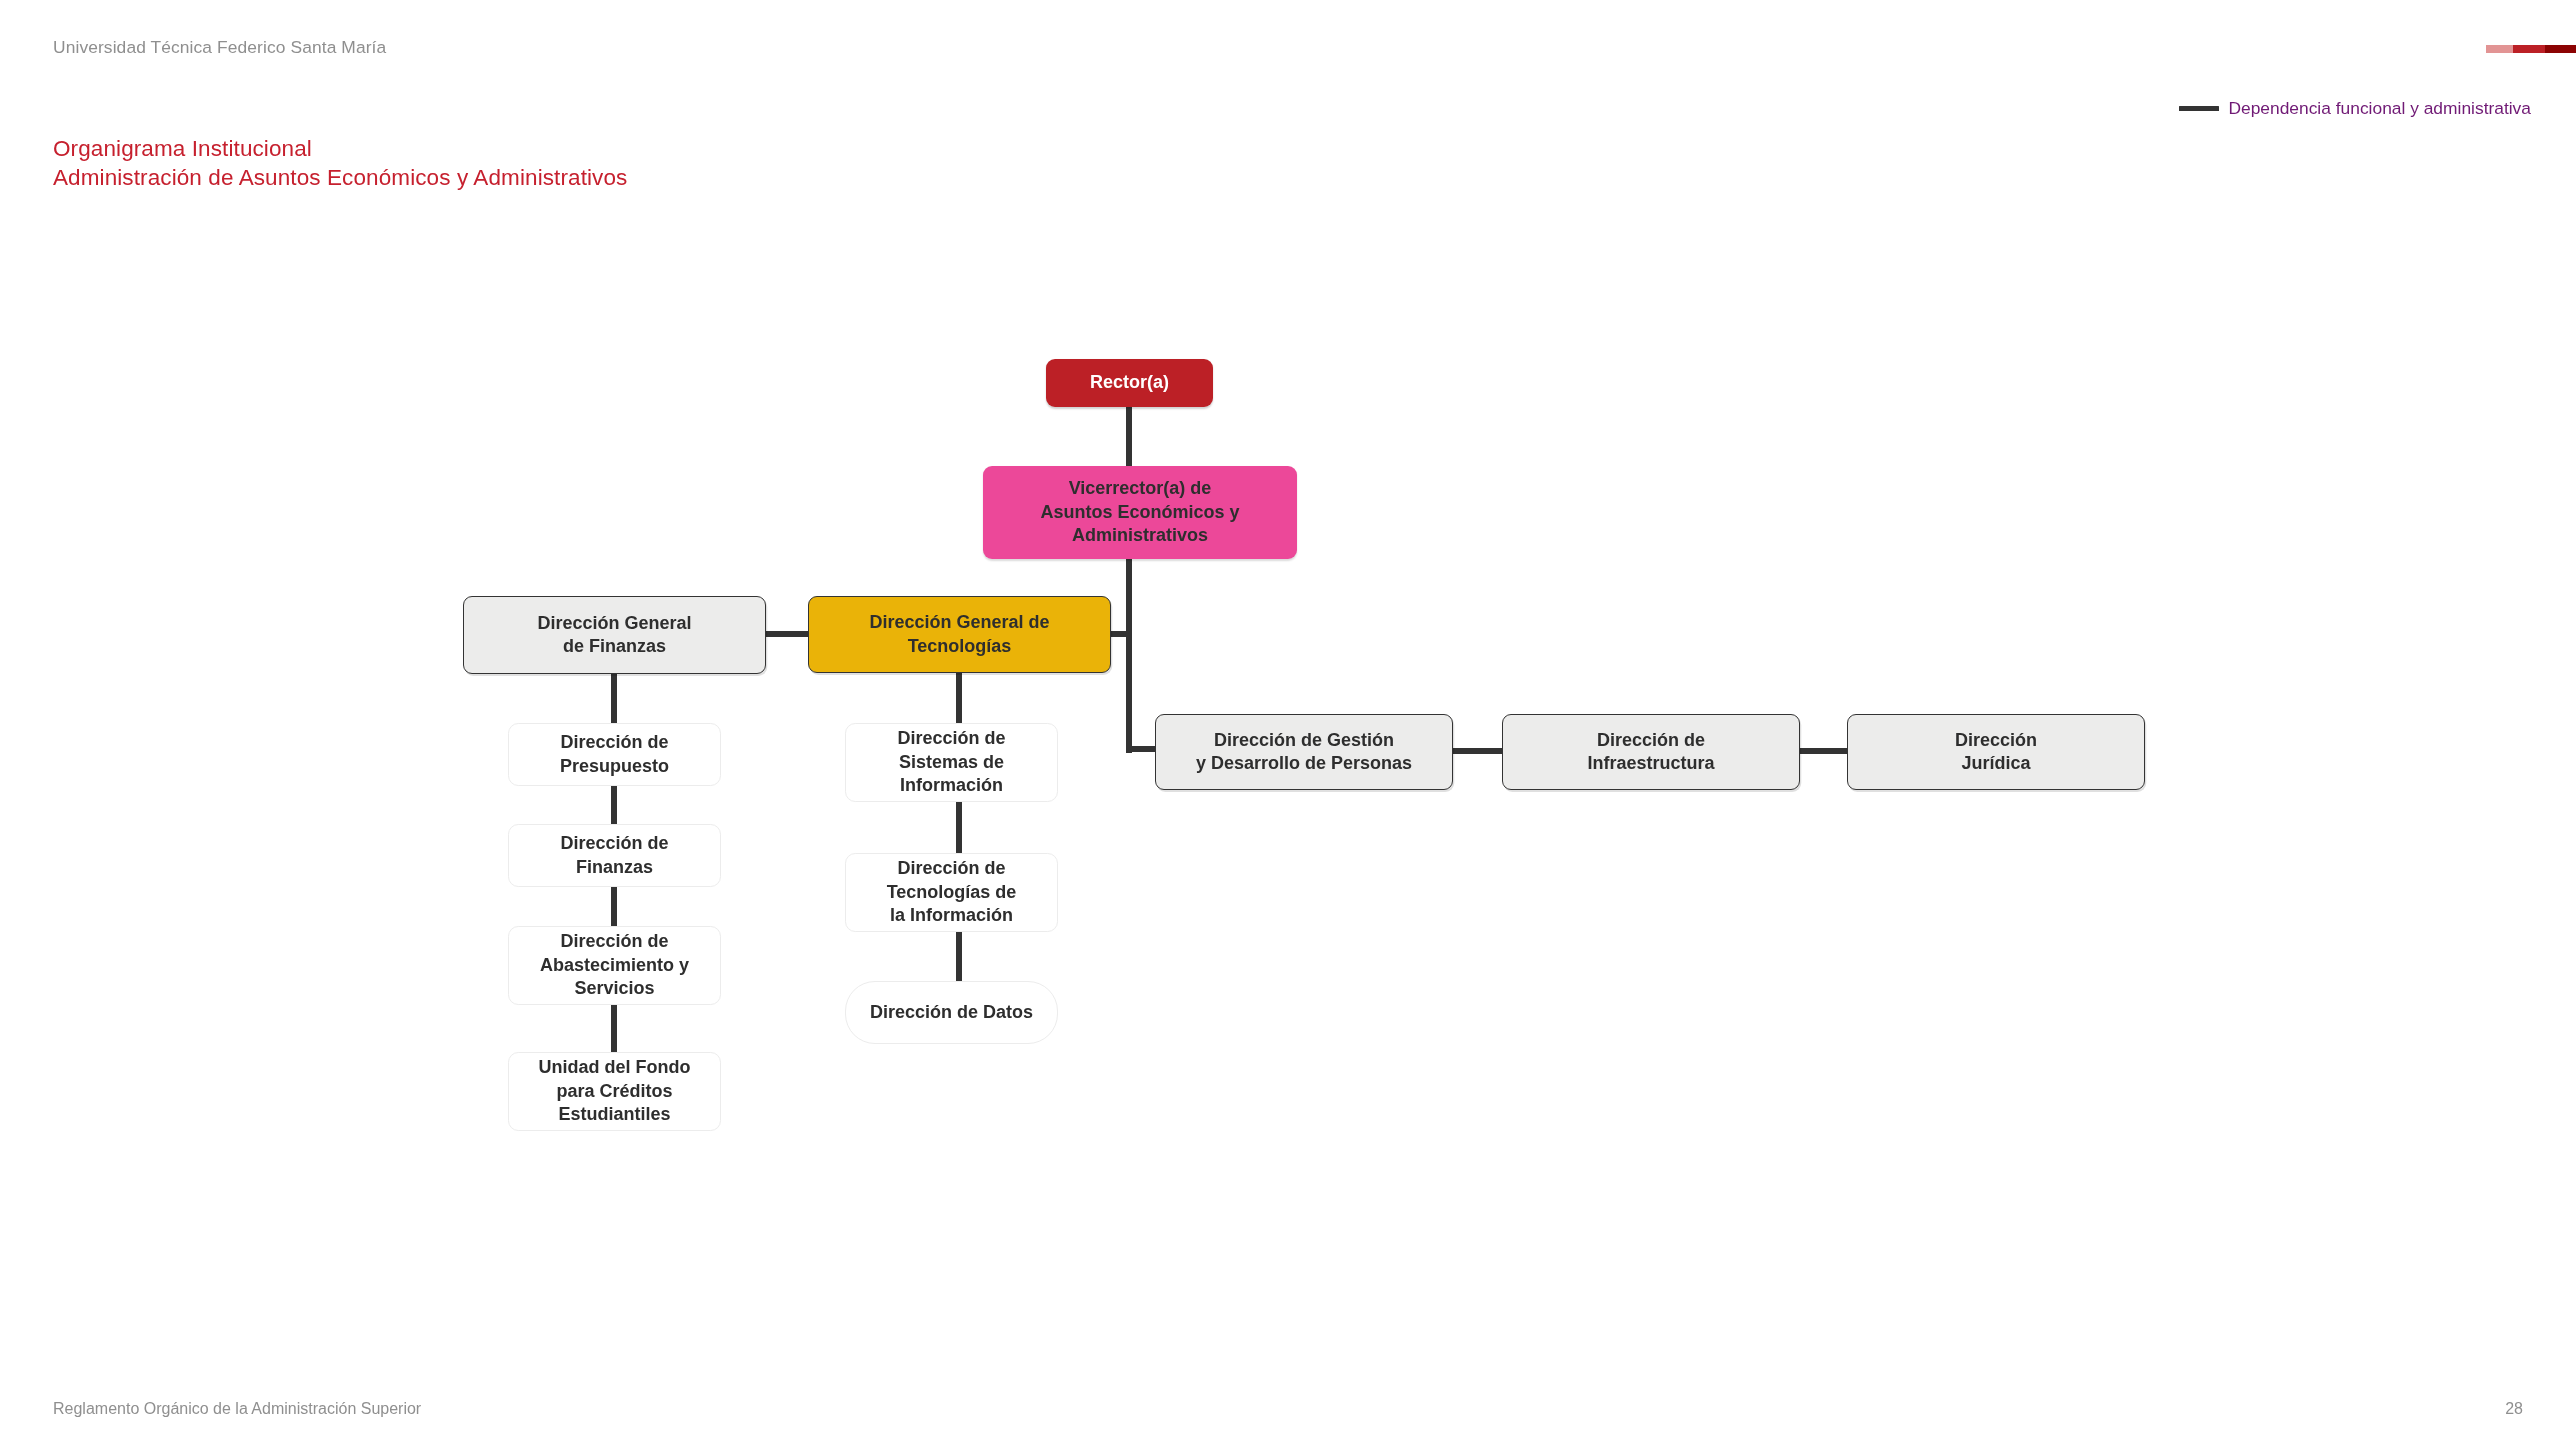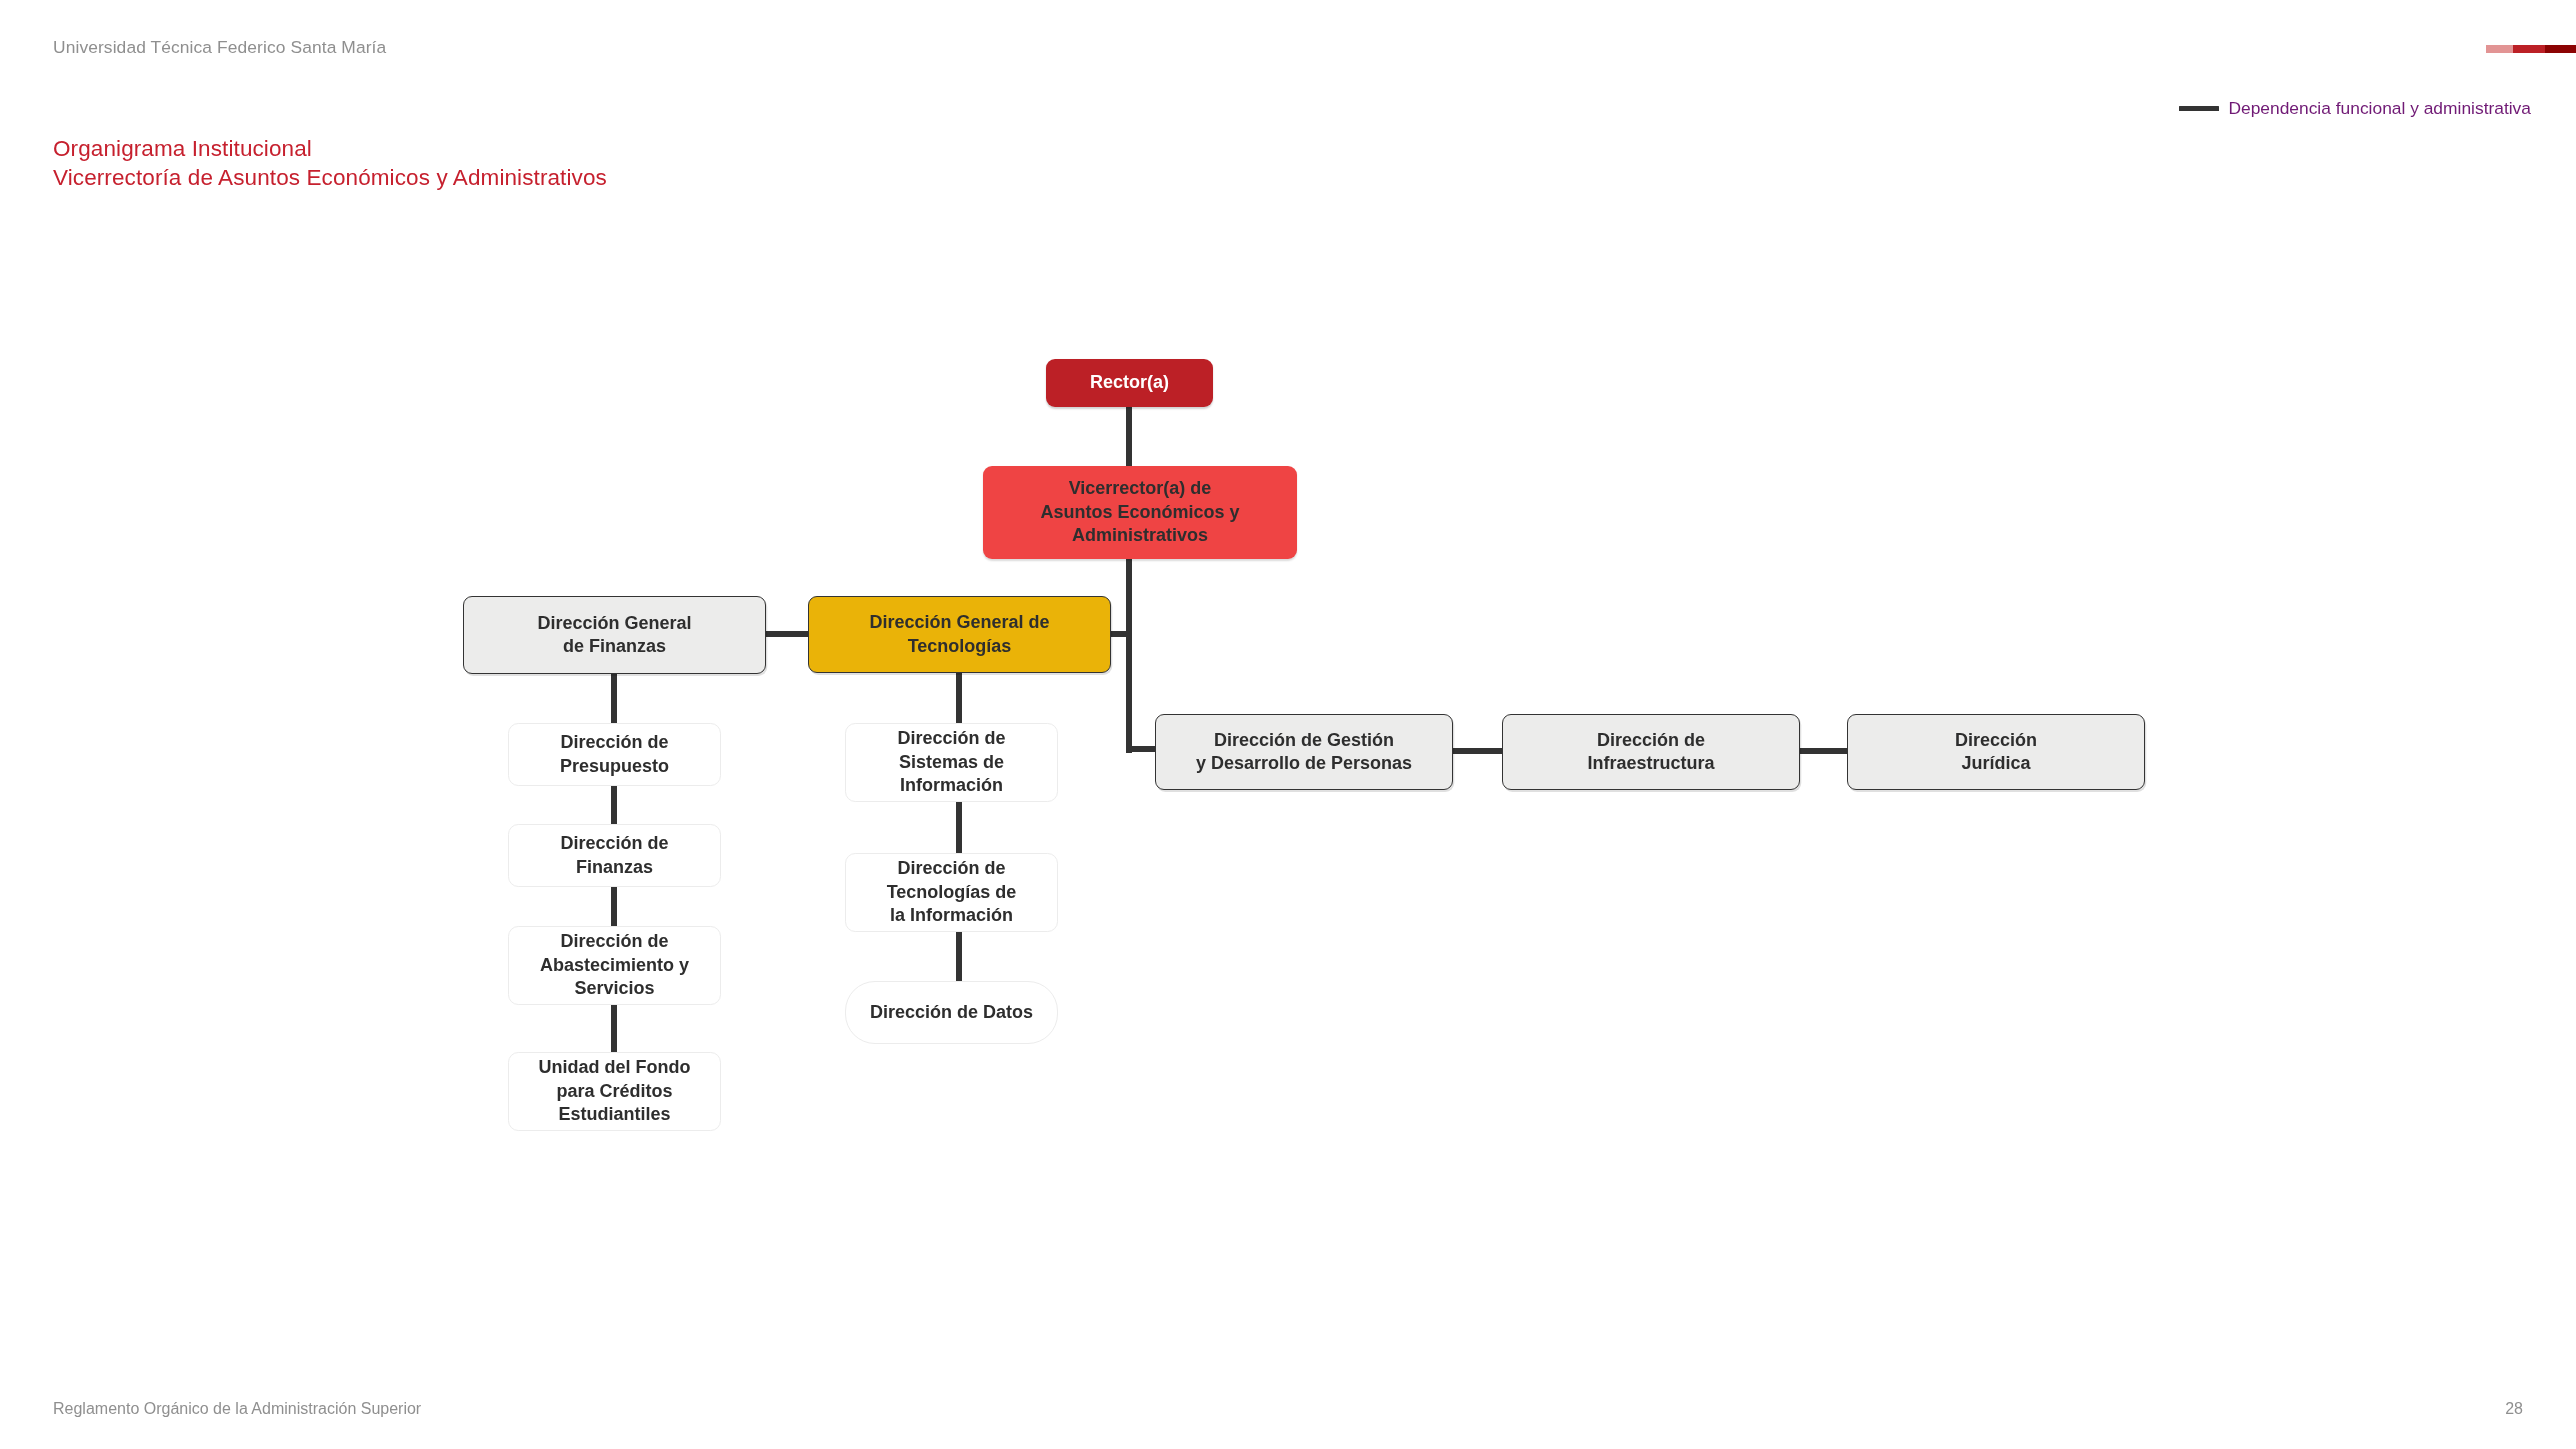--- a/index.html
+++ b/index.html
@@ -166,21 +166,21 @@
   <div class="univ-name">Universidad Técnica Federico Santa María</div>
 
   <div class="accent-bar">
     <div class="accent-seg s1" style="background: rgb(226, 148, 148);"></div>
     <div class="accent-seg s2" style="background: rgb(188, 32, 38);"></div>
     <div class="accent-seg s3" style="background: rgb(140, 3, 3);"></div>
   </div>
 
   <div class="title-block">
     <div class="title-line">Organigrama Institucional</div>
-    <div class="title-line">Vicerrectoría de Asuntos Económicos y Administrativos</div>
+    <div class="title-line">Administración de Asuntos Económicos y Administrativos</div>
   </div>
 
   <div class="legend">
     <div class="legend-line"></div>
     <div class="legend-label">Dependencia funcional y administrativa</div>
   </div>
 
   <div id="chart">
       <div class="conn" style="left: 1114px; top: 407px; width: 6.4px; height: 61px; background: rgb(51, 51, 51);"></div>
       <div class="conn" style="left: 1114px; top: 558px; width: 6.4px; height: 195px; background: rgb(51, 51, 51);"></div>
@@ -191,21 +191,21 @@
       <div class="conn" style="left: 599px; top: 672px; width: 6.4px; height: 53px; background: rgb(51, 51, 51);"></div>
       <div class="conn" style="left: 599px; top: 785px; width: 6.4px; height: 41px; background: rgb(51, 51, 51);"></div>
       <div class="conn" style="left: 599px; top: 886px; width: 6.4px; height: 41px; background: rgb(51, 51, 51);"></div>
       <div class="conn" style="left: 599px; top: 1003px; width: 6.4px; height: 50px; background: rgb(51, 51, 51);"></div>
       <div class="conn" style="left: 944px; top: 672px; width: 6.4px; height: 53px; background: rgb(51, 51, 51);"></div>
       <div class="conn" style="left: 944px; top: 800px; width: 6.4px; height: 54px; background: rgb(51, 51, 51);"></div>
       <div class="conn" style="left: 944px; top: 931px; width: 6.4px; height: 52px; background: rgb(51, 51, 51);"></div>
       <div class="node root" style="left: 1034px; top: 359px; width: 167px; height: 48px; background: rgb(188, 32, 38); color: rgb(255, 255, 255);">
         <span class="node-label">Rector(a)</span>
       </div>
-      <div class="node vice" style="left: 971px; top: 466px; width: 314px; height: 93px; background: #ef4444; color: rgb(46, 46, 46);">
+      <div class="node vice" style="left: 971px; top: 466px; width: 314px; height: 93px; background: #ec4899; color: rgb(46, 46, 46);">
         <span class="node-label">Vicerrector(a) de
 Asuntos Económicos y
 Administrativos</span>
       </div>
       <div class="node dept" style="left: 451px; top: 596px; width: 303px; height: 78px; background: rgb(236, 236, 235); color: rgb(46, 46, 46);">
         <span class="node-label">Dirección General
 de Finanzas</span>
       </div>
       <div class="node dept" style="left: 796px; top: 596px; width: 303px; height: 77px; background: #eab308; color: rgb(46, 46, 46);">
         <span class="node-label">Dirección General de

